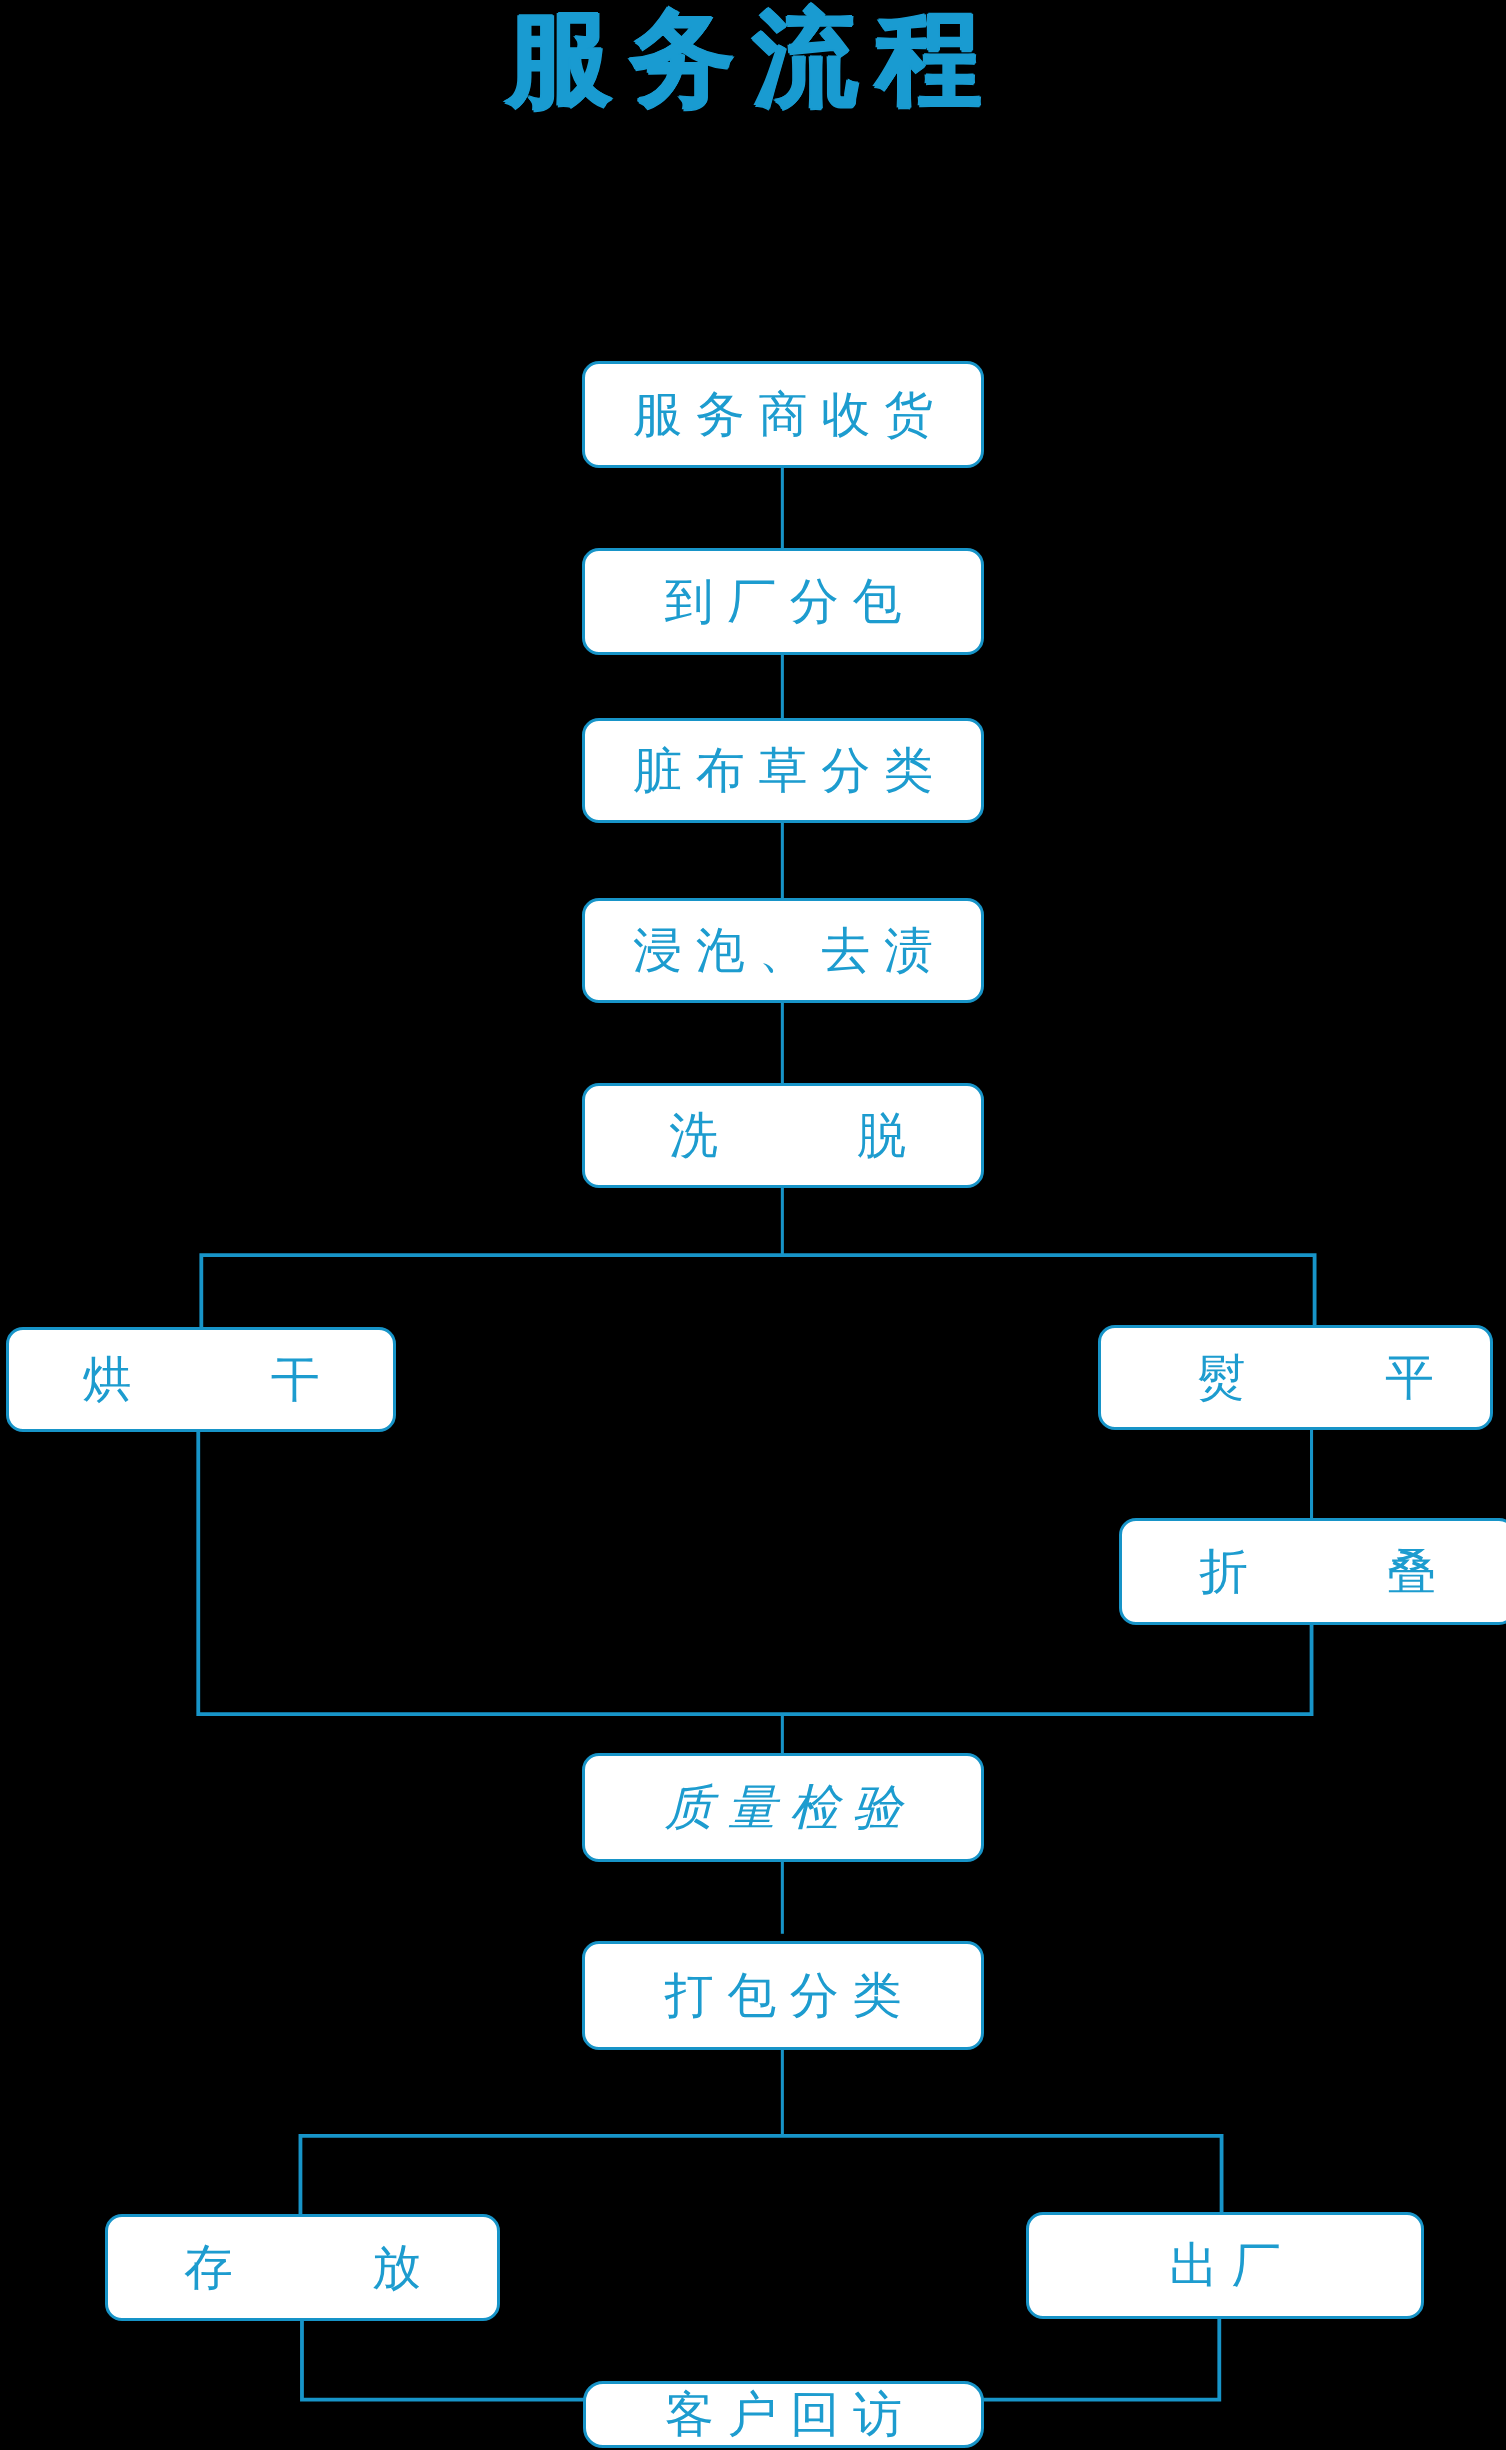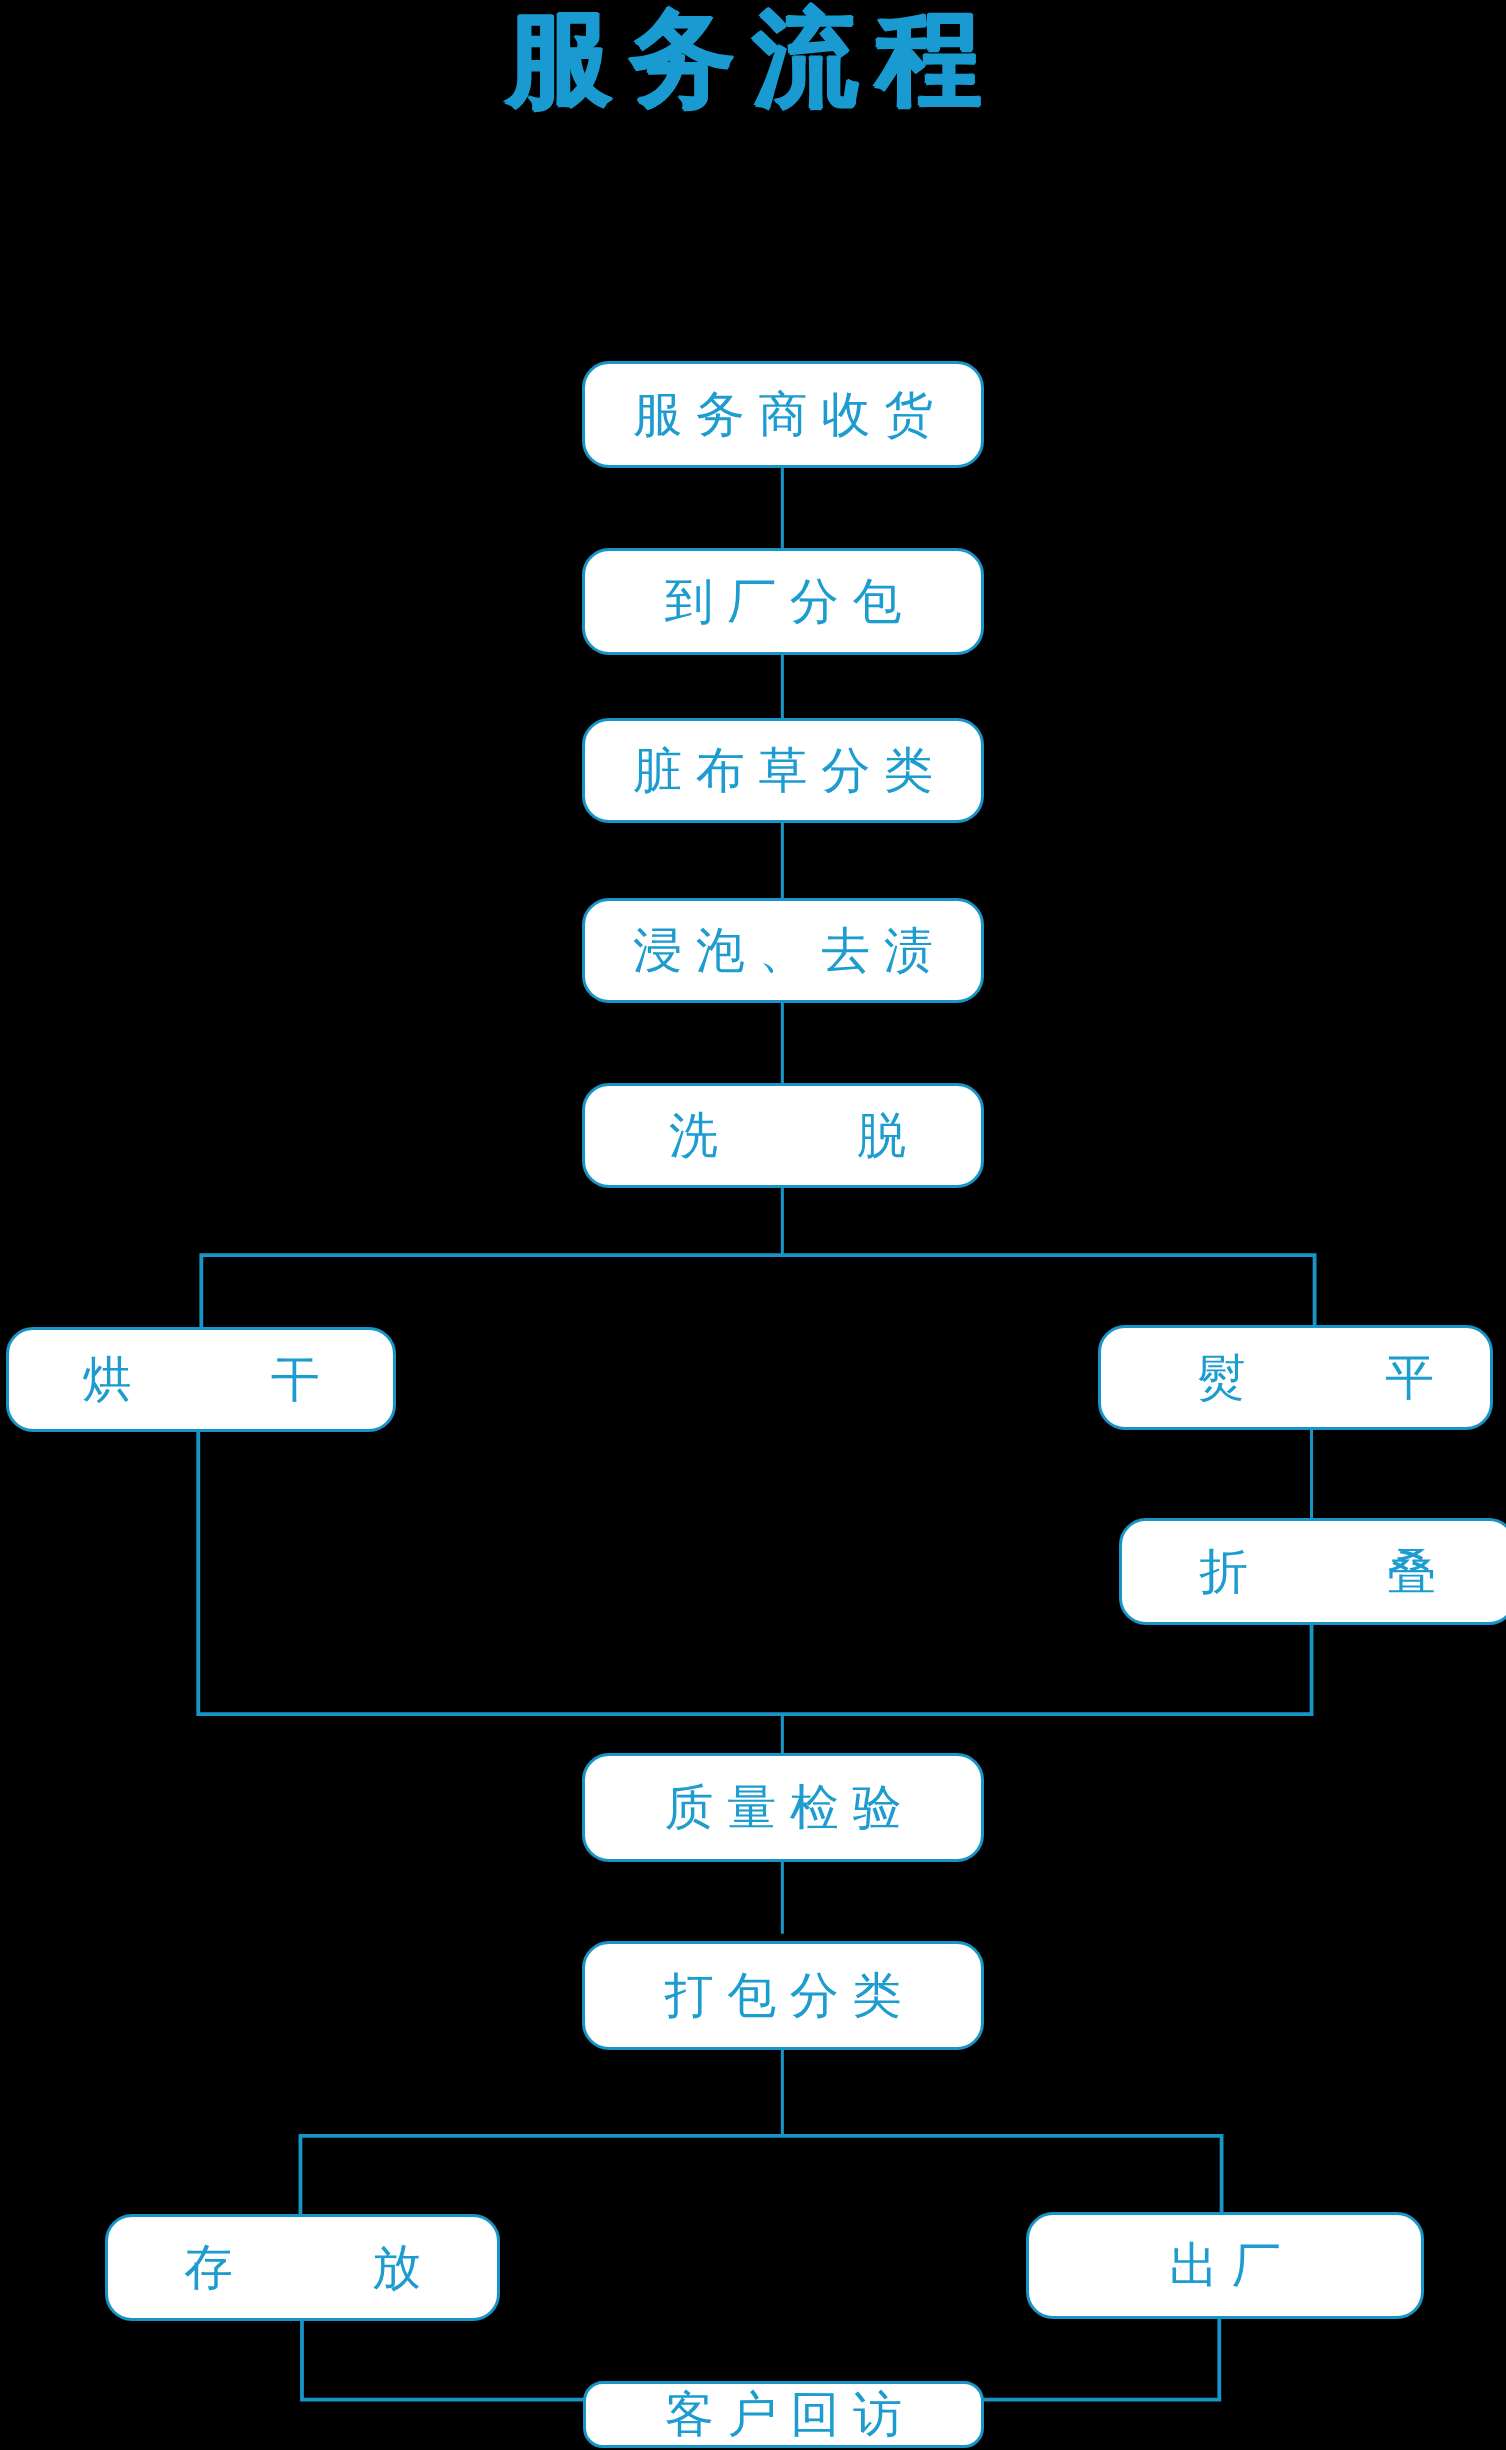--- a/index.html
+++ b/index.html
@@ -19,39 +19,39 @@
     font-size:105px;
     letter-spacing:18.3px;
     color:#199bd1;
     text-shadow:1.5px 0 0 #199bd1,-1.5px 0 0 #199bd1,0 1.5px 0 #199bd1,0 -1.5px 0 #199bd1,0.8px 0.8px 0 #199bd1;
     white-space:nowrap;
   }
   .box{
     position:absolute;
     box-sizing:border-box;
     border:3.8px solid #1794c8;
-    border-radius:27px;
+    border-radius:17px;
     background:#ffffff;
     display:flex;align-items:center;justify-content:center;
     color:#1d9ccf;
     font-size:49px;
     letter-spacing:13.7px;
     white-space:nowrap;
     text-indent:13.7px; 
   }
   
   .b-receive{left:582px;top:361px;width:402px;height:107px;}
   .b-unpack {left:582px;top:548px;width:402px;height:107px;}
   .b-sort   {left:582px;top:718px;width:402px;height:105px;}
   .b-soak   {left:582px;top:898px;width:402px;height:105px;}
   .b-wash   {left:582px;top:1083px;width:402px;height:105px;padding-left:9px;}
   .b-dry    {left:6.1px;  top:1327px;width:390px;height:105px;}
   .b-iron   {left:1098px;top:1325px;width:395px;height:105px;padding-left:40px;}
   .b-fold   {left:1107px;top:1518px;width:397px;height:107px;margin-left:12px;}
-  .b-qc     {left:582px;top:1753px;width:402px;height:109px;}
+  .b-qc     {left:582px;top:1753px;width:402px;height:109px;font-style:italic;}
   .b-pack   {left:582px;top:1931px;width:402px;height:109px;margin-top:10px;}
   .b-store  {left:105px;top:2214px;width:395px;height:107px;}
   .b-ship   {left:1026px;top:2212px;width:398px;height:107px;}
   .b-visit  {left:583px;top:2381px;width:401px;height:67px;border-radius:20px;}
 </style>
 </head>
 <body>
 
 <div id="canvas">
 

